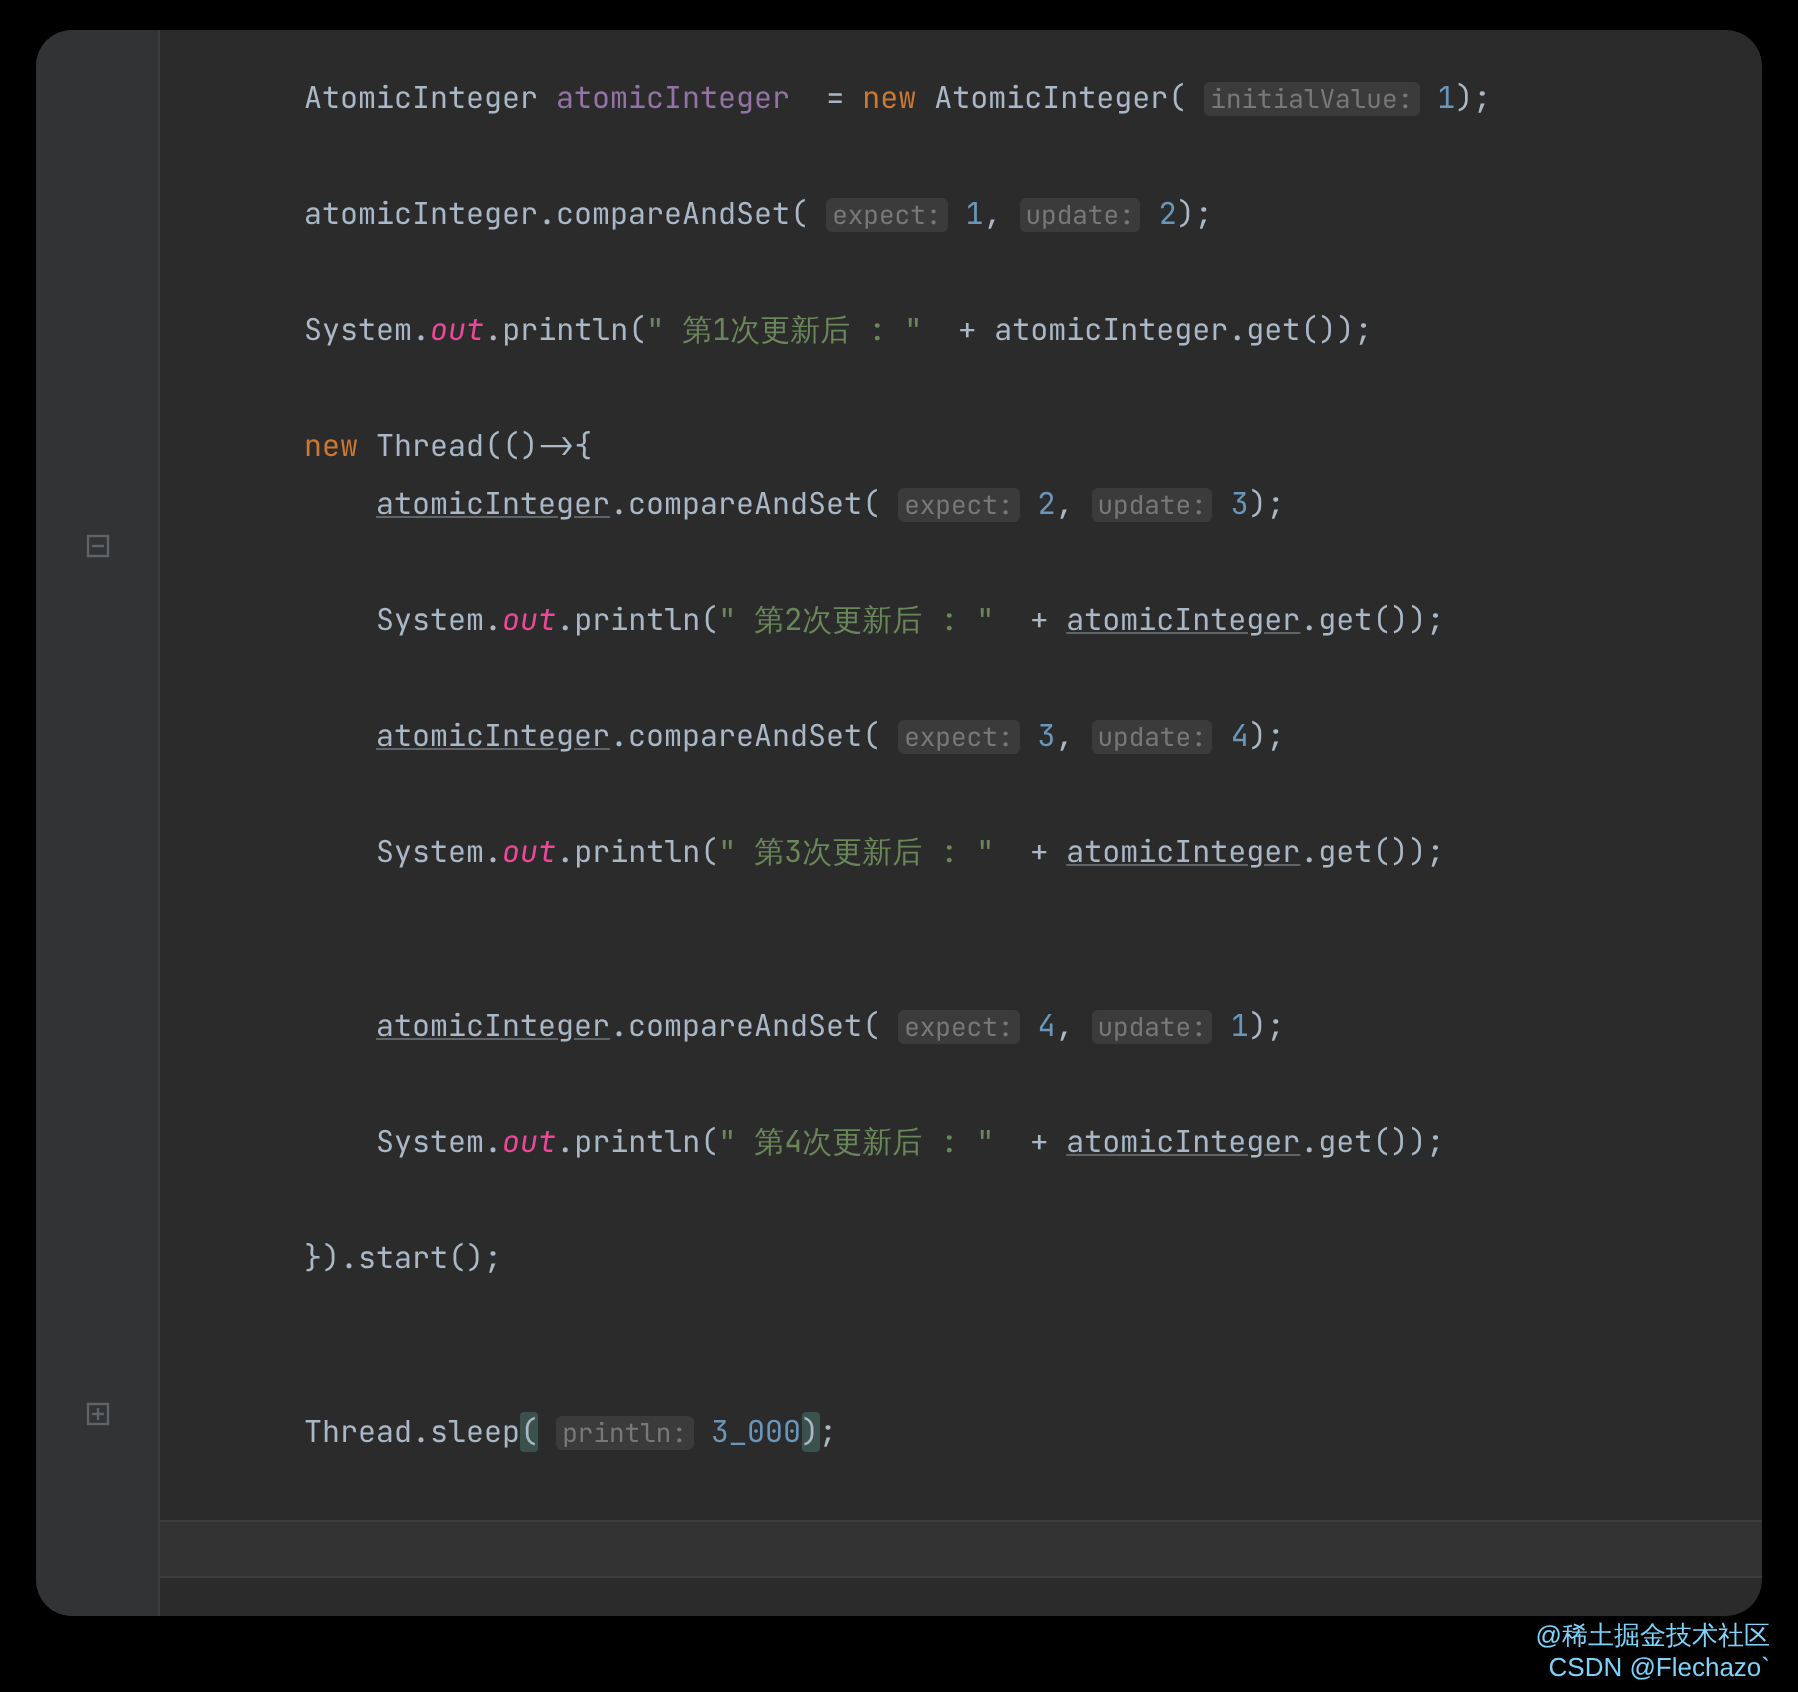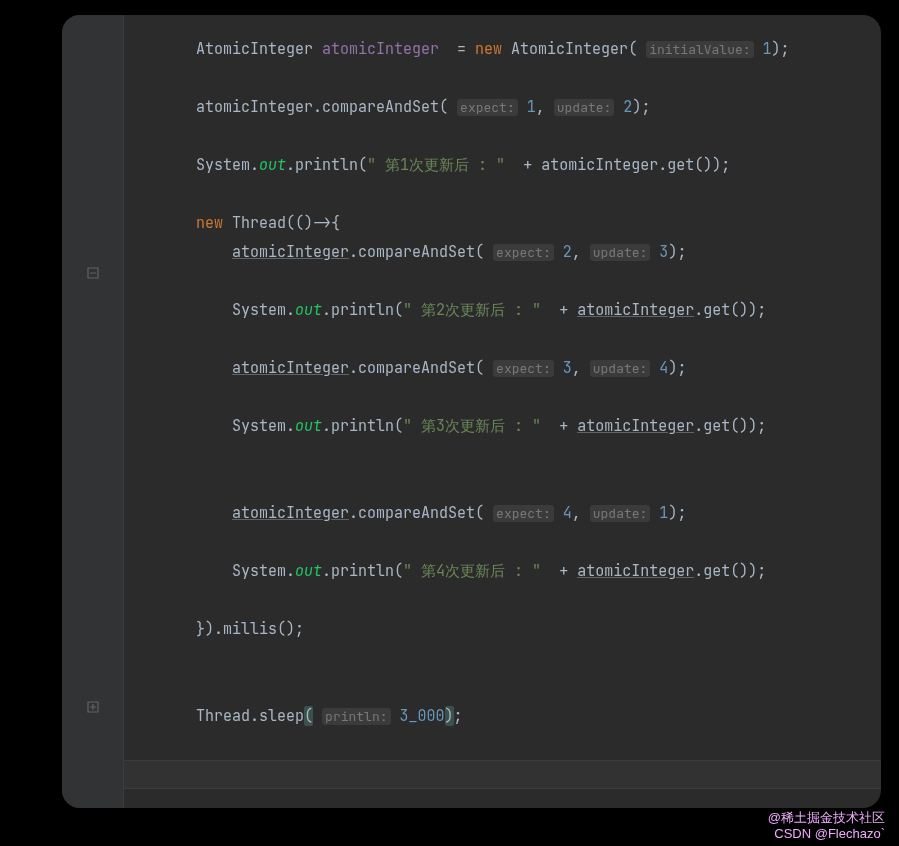--- a/index.html
+++ b/index.html
@@ -15,21 +15,20 @@
   }
   .editor-frame {
     position: absolute;
     top: 15px;
     left: 18px;
     right: 18px;
     bottom: 38px;
     background: #2b2b2b;
     border-radius: 18px;
     overflow: hidden;
-    margin-left: 44px;
   }
   .gutter {
     position: absolute;
     top: 0; left: 0; bottom: 0;
     width: 62px;
     background: #313335;
     border-right: 1px solid #3a3c3d;
   }
   .gutter-mark {
     position: absolute;
@@ -60,36 +59,36 @@
     height: 29px;
     background: #323232;
     border-top: 1px solid #3a3c3d;
     border-bottom: 1px solid #3a3c3d;
     z-index: 0;
   }
   pre.code { position: relative; z-index: 1; }
 
   .kw   { color: #cc7832; }              
   .typ  { color: #a9b7c6; }              
-  .fld  { color: #22c55e; font-style: italic; }              
+  .fld  { color: #ec4899; font-style: italic; }              
   .str  { color: #6a8759; }              
   .num  { color: #6897bb; }              
   .hint { color: #787878; background: #3b3b3b; border-radius: 3px; padding: 0 3px; font-size: 13px;}
   .var  { color: #9373a5; }              
   .mut  { color: #a9b7c6; text-decoration: underline; text-decoration-color: #5e6468; }
   .ital { }
 
   .orange-paren { background:#3b514d; color:#a9b7c6; border-radius:2px;}
 
   .watermark {
     position: absolute;
     right: 14px;
     bottom: 4px;
     text-align: right;
-    color: #f0abfc;
+    color: #7dd3fc;
     font-family: -apple-system, "PingFang SC", sans-serif;
     font-size: 13px;
     line-height: 16px;
     pointer-events: none;
   }
 </style>
 </head>
 <body>
 
 <div class="editor-frame">
@@ -121,21 +120,21 @@
 
 <span>            </span><span class="mut">atomicInteger</span>.<span>compareAndSet</span>( <span class="hint">expect:</span> <span class="num">3</span>, <span class="hint">update:</span> <span class="num">4</span>);
 
 <span>            </span><span>System</span>.<span class="fld">out</span>.<span>println</span>(<span class="str">" 第3次更新后 : "</span><span>  + </span><span class="mut">atomicInteger</span>.<span>get</span>());
 
 
 <span>            </span><span class="mut">atomicInteger</span>.<span>compareAndSet</span>( <span class="hint">expect:</span> <span class="num">4</span>, <span class="hint">update:</span> <span class="num">1</span>);
 
 <span>            </span><span>System</span>.<span class="fld">out</span>.<span>println</span>(<span class="str">" 第4次更新后 : "</span><span>  + </span><span class="mut">atomicInteger</span>.<span>get</span>());
 
-<span>        </span><span>}).millis();</span>
+<span>        </span><span>}).start();</span>
 
 
 <span>        </span><span>Thread</span>.<span class="ital">sleep</span><span class="orange-paren">(</span> <span class="hint">println:</span> <span class="num">3_000</span><span class="orange-paren">)</span>;</pre>
   </div>
 </div>
 
 <div class="watermark">
   <div>@稀土掘金技术社区</div>
   <div>CSDN @Flechazo`</div>
 </div>

